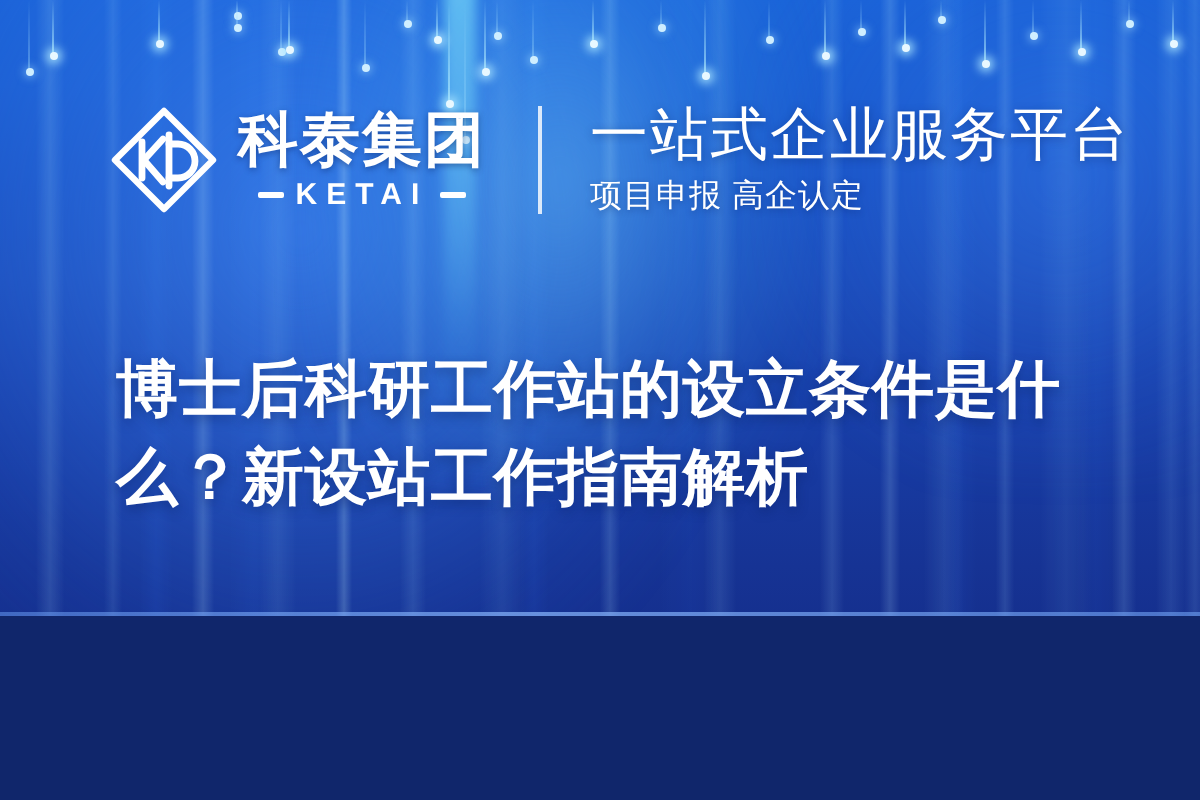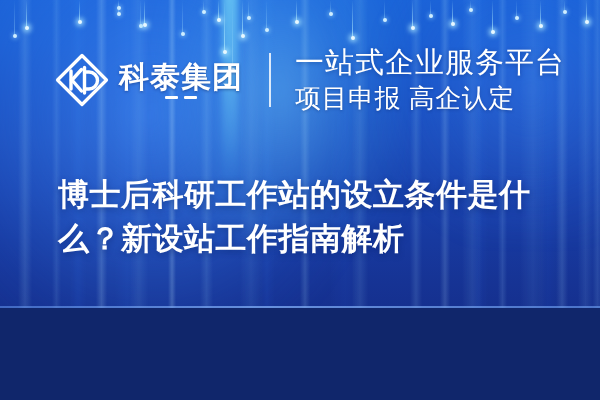--- a/index.html
+++ b/index.html
@@ -200,21 +200,21 @@
   .tagline { display: flex; flex-direction: column; }
   .tagline-main {
     font-size: 29px;
     color: #ffffff;
     line-height: 1.12;
     letter-spacing: 1px;
     white-space: nowrap;
     text-shadow: 0 1px 4px rgba(6,28,90,0.35);
   }
   .tagline-sub {
-    font-size: 26px;
+    font-size: 16px;
     color: #ffffff;
     line-height: 1.2;
     margin-top: 4px;
     letter-spacing: 0.5px;
     white-space: nowrap;
     text-shadow: 0 1px 3px rgba(6,28,90,0.35);
   }
 
   
   .headline {
@@ -380,20 +380,21 @@
         <path d="M17 19 L17 37" stroke="#ffffff" stroke-width="3.4" stroke-linecap="round" fill="none"></path>
         <path d="M17.5 28.5 L27.5 17.5" stroke="#ffffff" stroke-width="3.4" stroke-linecap="round" fill="none"></path>
         <path d="M17.5 27.5 L27.5 39" stroke="#ffffff" stroke-width="3.4" stroke-linecap="round" fill="none"></path>
         <path d="M30.5 15.5 L30.5 41" stroke="#ffffff" stroke-width="3.4" stroke-linecap="round" fill="none"></path>
         <path d="M30.5 20 L35 20 a8.5 8.5 0 0 1 0 17 L30.5 37" stroke="#ffffff" stroke-width="3.4" fill="none" stroke-linecap="round"></path>
       </svg>
       <div class="brand-words">
         <div class="brand-cn">科泰集团</div>
         <div class="brand-en-row">
           <span class="brand-dash"></span>
+          <span class="brand-en">KETAI</span>
           <span class="brand-dash"></span>
         </div>
       </div>
     </div>
 
     <div class="divider"></div>
 
     <div class="tagline">
       <div class="tagline-main">一站式企业服务平台</div>
       <div class="tagline-sub">项目申报 高企认定</div>

